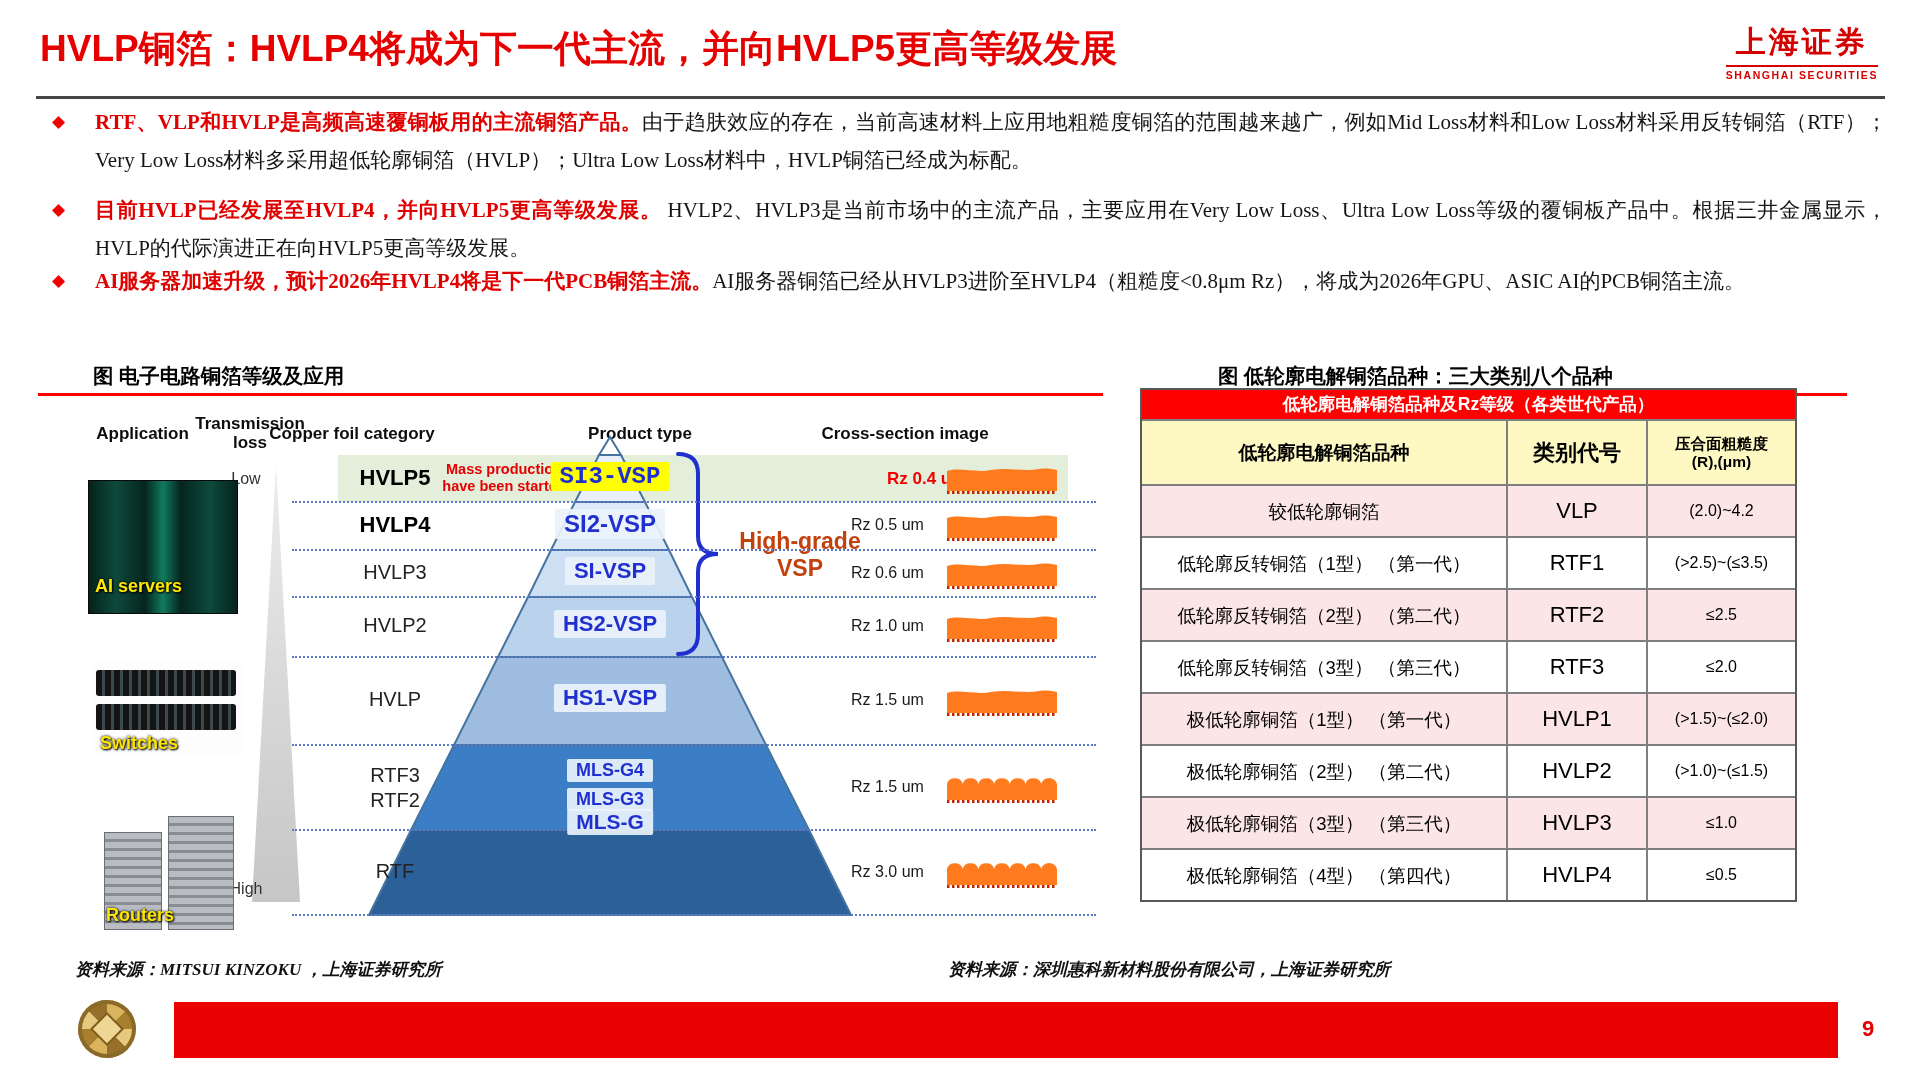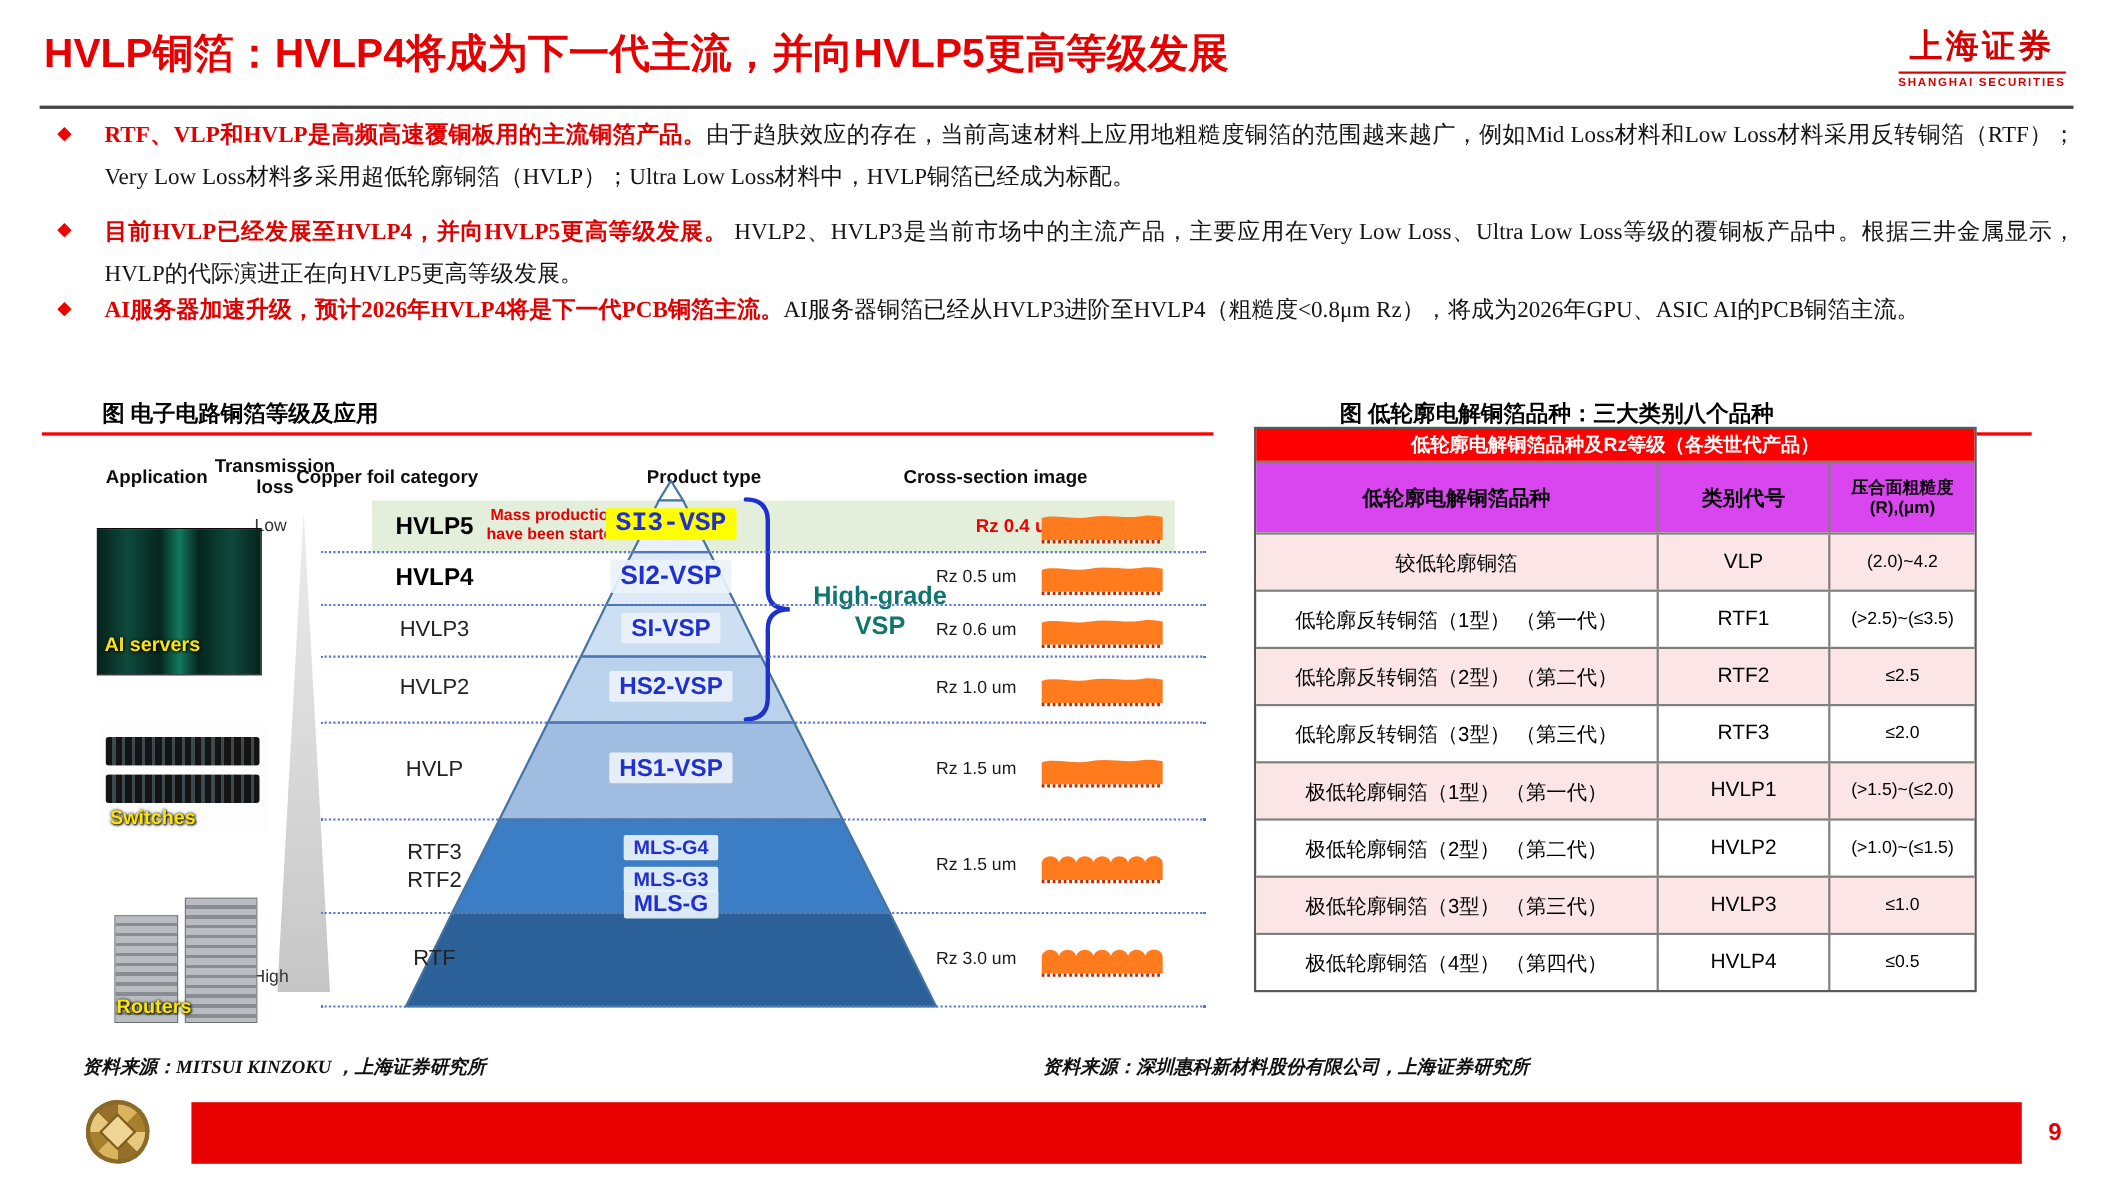--- a/index.html
+++ b/index.html
@@ -30,48 +30,48 @@
   .dotl{left:292px;width:804px;border-top:2px dotted #5b79c8;height:0;}
   .cat{text-align:center;font-size:20px;color:#222;line-height:25px;width:130px;left:330px;}
   .cat.bold{font-weight:bold;font-size:22px;color:#000;}
   .chip{left:610px;transform:translateX(-50%);background:rgba(234,242,251,.92);color:#2030cf;
         font-weight:bold;padding:1px 9px;border-radius:2px;white-space:nowrap;}
   .chip.yellow{background:#ffff00;font-family:Liberation Mono, monospace;}
   .rz{left:851px;width:104px;font-size:16px;color:#1a1a1a;white-space:nowrap;}
   .rz-red{color:#f00000;font-weight:bold;font-size:17px;margin-left:36px;}
   #mass-note{left:440px;top:461px;width:128px;text-align:center;color:#e80000;font-weight:bold;
              font-size:14.5px;line-height:17px;}
-  #hg-label{left:715px;top:528px;width:170px;text-align:center;color:#0f766e;font-weight:bold;
+  #hg-label{left:715px;top:528px;width:170px;text-align:center;color:#c2410c;font-weight:bold;
             font-size:23px;line-height:27px;}
   #loss-low,#loss-high{font-size:16px;color:#333;width:60px;text-align:center;}
   #wedge{left:252px;top:466px;width:48px;height:436px;background:linear-gradient(#ececec,#c6c6c6);
          clip-path:polygon(50% 0%,100% 100%,0% 100%);}
   
   .applabel{position:absolute;color:#ffe600;font-weight:bold;font-size:18px;text-shadow:1px 1px 2px #000,0 0 3px #000;}
   #img-ai{left:88px;top:480px;width:148px;height:132px;background:
       linear-gradient(90deg,#05221c 0%,#0e4a3c 18%,#05251e 38%,#127a5e 50%,#05251e 62%,#0e4a3c 82%,#05221c 100%);
       border:1px solid #0a0a0a;}
   #img-sw{left:92px;top:660px;width:150px;height:96px;background:#fdfdfd;}
   .switch-unit{position:absolute;left:4px;width:140px;height:26px;background:#141414;border-radius:3px;
       background-image:repeating-linear-gradient(90deg,#141414 0 6px,#3c4a50 6px 9px);}
   #img-rt{left:96px;top:818px;width:148px;height:112px;}
   .tower{position:absolute;bottom:0;background:repeating-linear-gradient(#b9bdc2 0 6px,#888d93 6px 9px);border:1px solid #6b6f75;}
 
   
   #rtable{left:1140px;top:388px;width:657px;border:2px solid #595959;box-sizing:border-box;background:#fff;}
   #rtable .band{height:29px;background:#fe0000;color:#fff;font-weight:bold;font-size:17.5px;
                 text-align:center;line-height:29px;}
   .trow{display:flex;border-top:2px solid #7f7f7f;height:50px;}
-  .trow.head{background:#d946ef;height:63px;font-weight:bold;}
+  .trow.head{background:#fef9c3;height:63px;font-weight:bold;}
   .trow.pink{background:#fce5e6;}
   .tc{display:flex;align-items:center;justify-content:center;border-right:2px solid #7f7f7f;
       text-align:center;box-sizing:border-box;}
   .tc:last-child{border-right:none;}
   .tc1{width:366px;font-size:18.5px;}
-  .tc2{width:156px;font-size:19px;}
+  .tc2{width:140px;font-size:22px;}
   .tc3{flex:1;font-size:16px;}
   .trow.head .tc1{font-size:19px;}
   .trow.head .tc3{font-size:15.5px;white-space:pre-line;line-height:18px;}
 
   
   .source{font-weight:bold;font-style:italic;font-size:17px;color:#111;
           font-family:"Liberation Serif","DejaVu Serif",serif;}
   #footer-bar{left:174px;top:1002px;width:1664px;height:56px;background:#e90000;}
   #page-num{left:1862px;top:1016px;color:#e60000;font-size:22px;font-weight:bold;}
   #emblem{left:78px;top:1000px;width:58px;height:58px;border-radius:50%;

